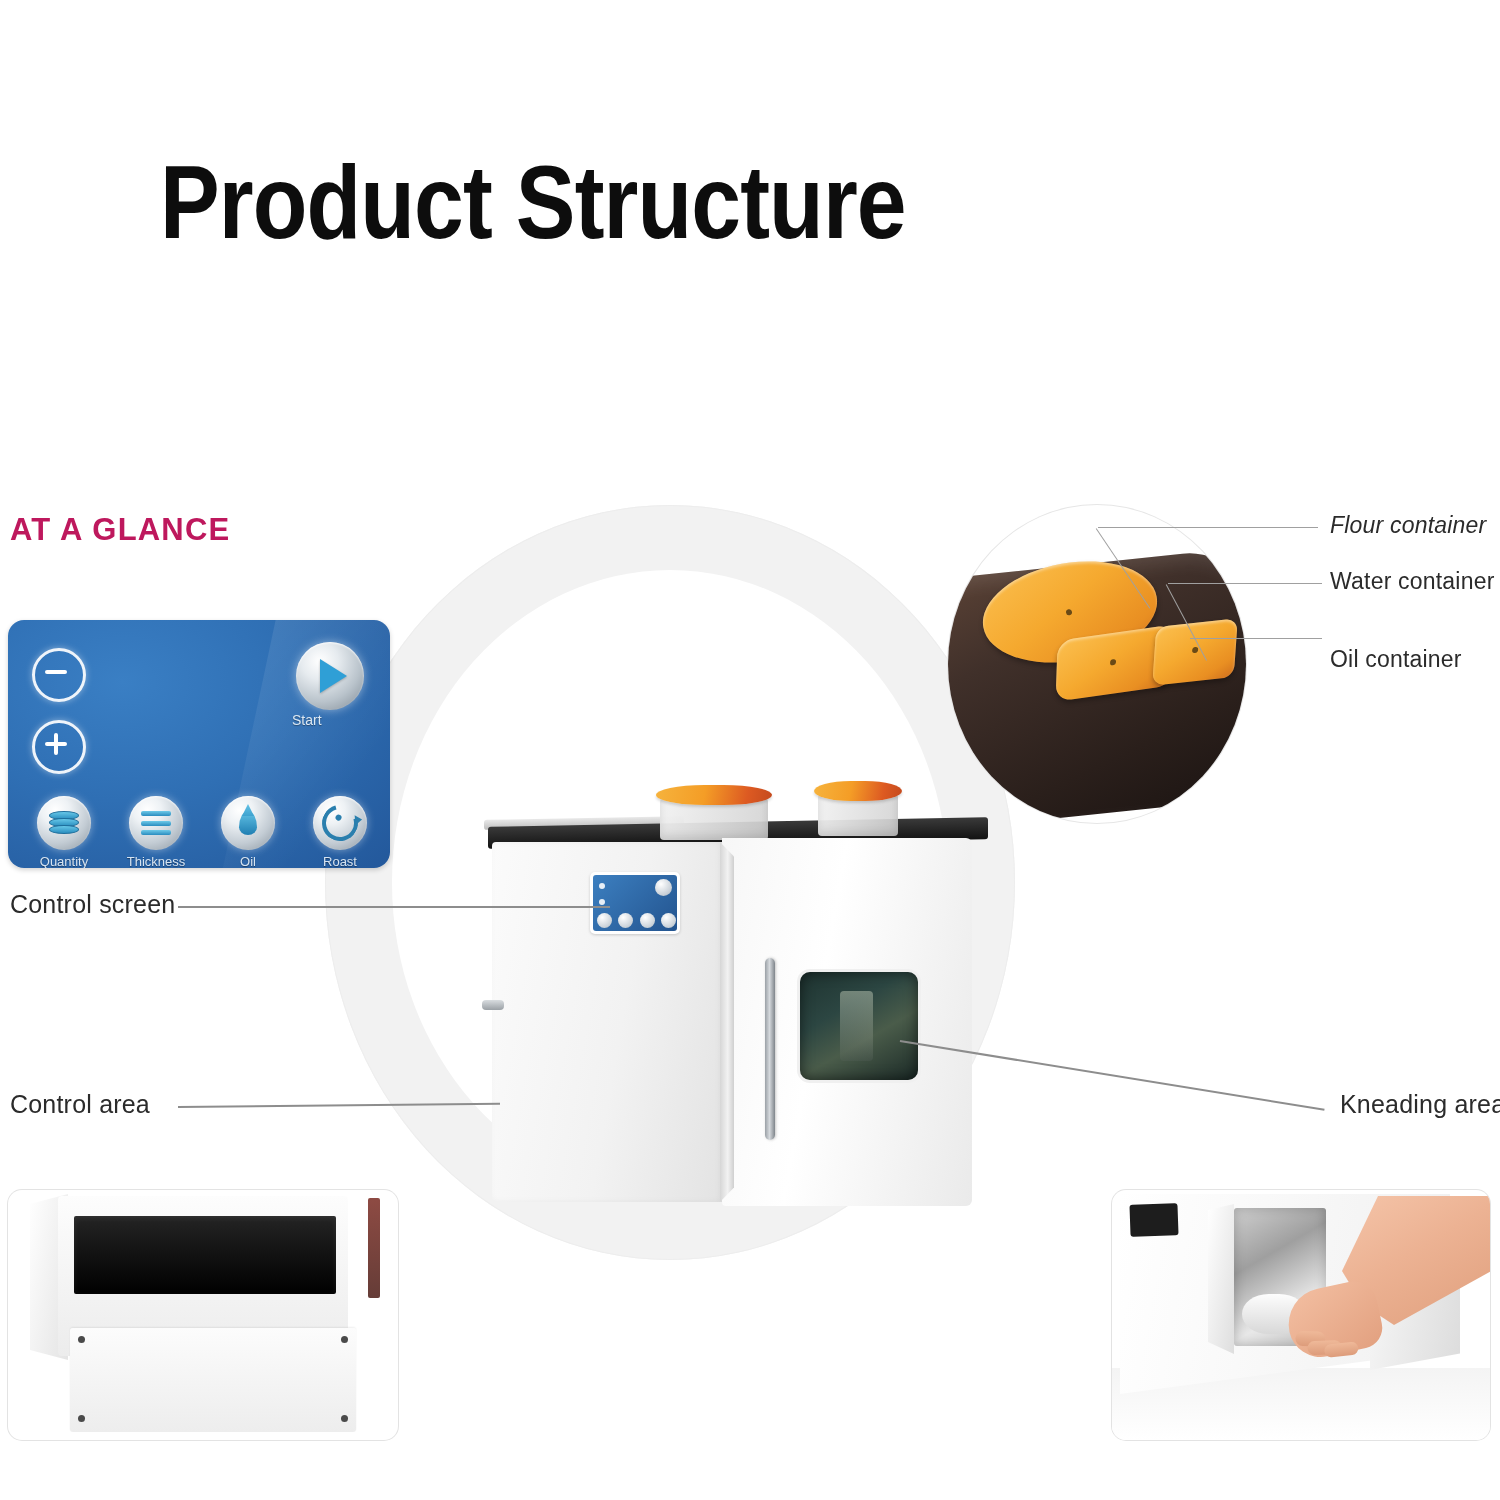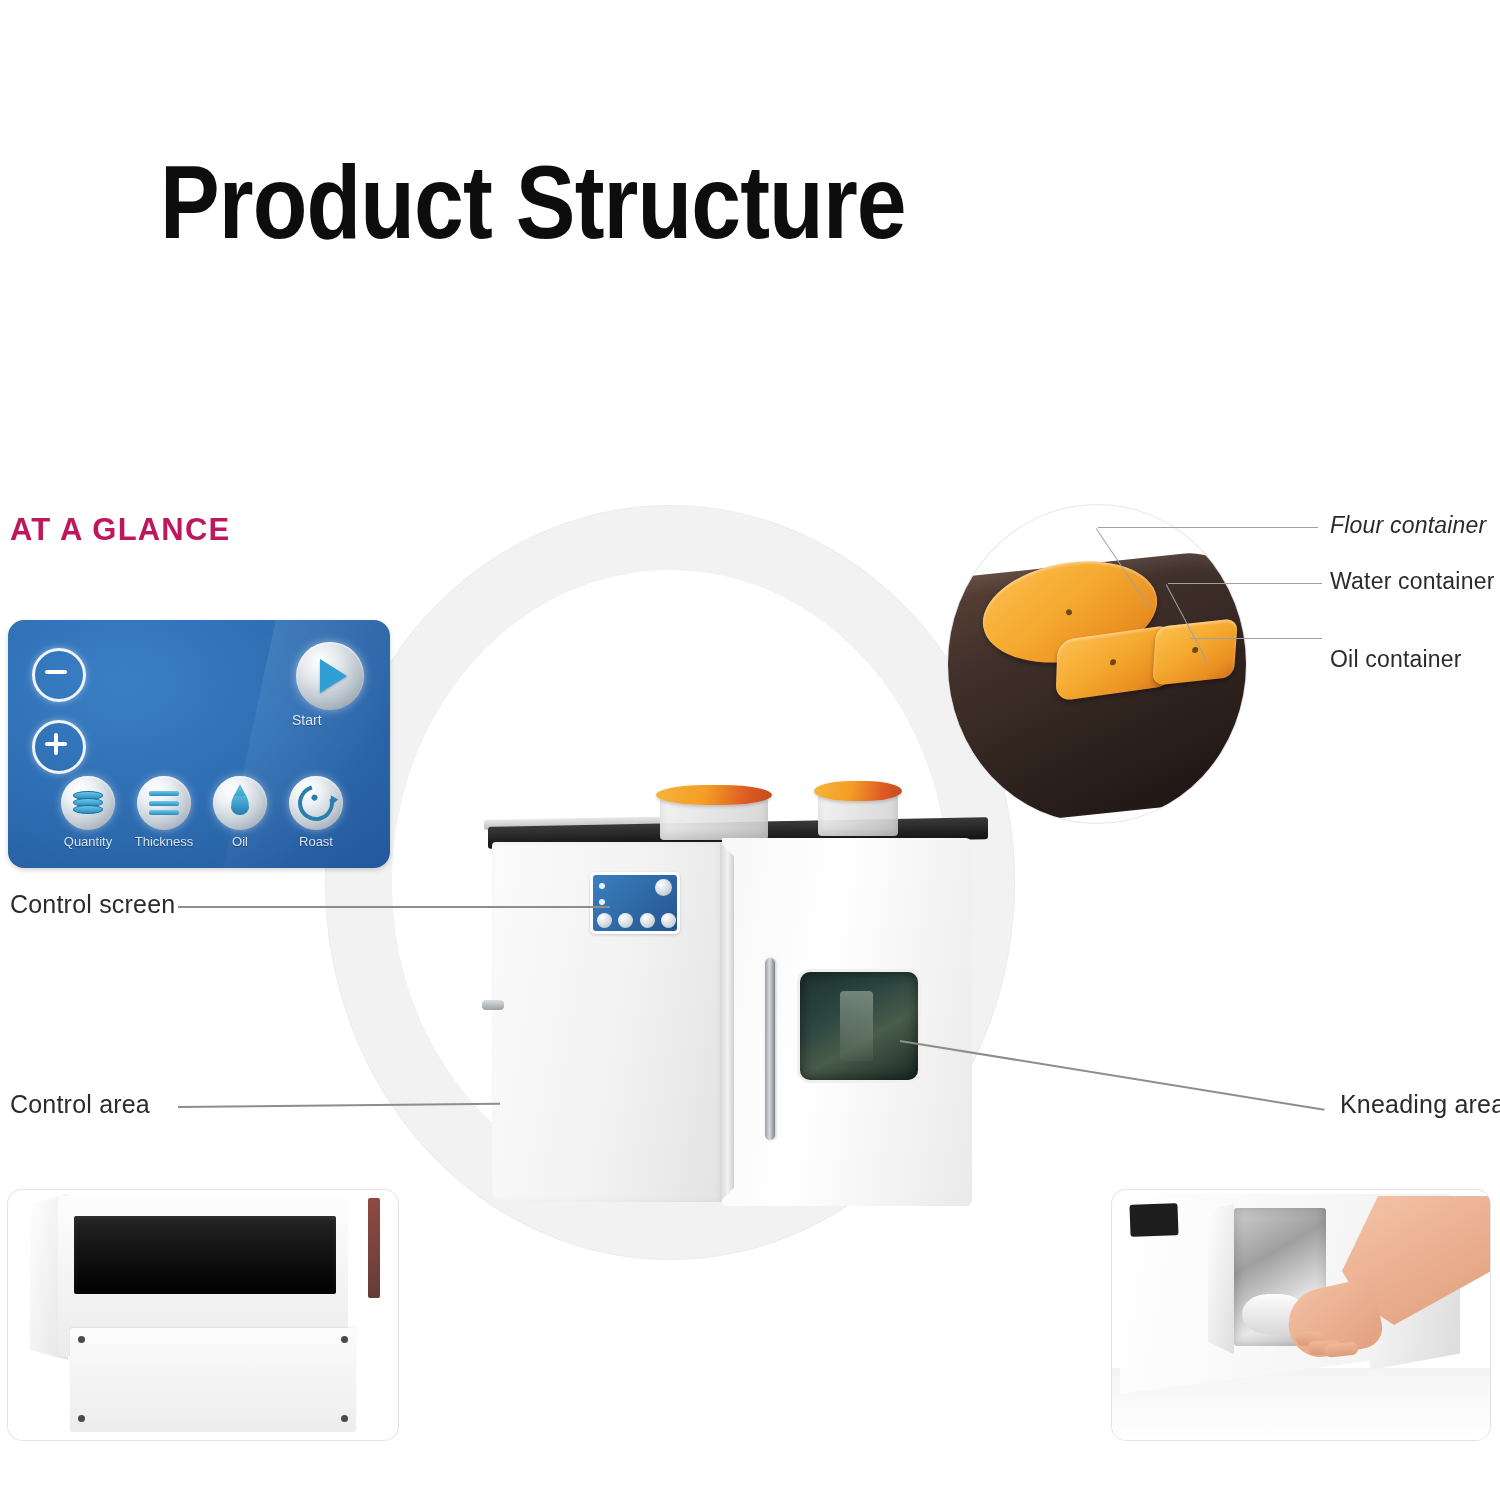--- a/index.html
+++ b/index.html
@@ -136,24 +136,24 @@
     width: 78px;
     text-align: left;
     font-size: 14px;
     color: #dce8f3;
     text-shadow: 0 1px 1px rgba(0,0,0,0.35);
   }
 
   .fn-group {
     position: absolute;
     left: 18px;
-    top: 156px;
+    top: 176px;
     width: 352px;
     display: flex;
-    justify-content: center;
+    justify-content: space-between;
   }
   .fn-item { width: 76px; text-align: center; }
   .fn-circle {
     width: 54px; height: 54px;
     margin: 0 auto;
     border-radius: 50%;
     background:
       radial-gradient(circle at 34% 26%, #ffffff 0%, #eef2f5 26%, #c3ccd4 62%, #98a3ad 90%, #e2e7eb 100%);
     box-shadow: 0 0 8px rgba(255,255,255,0.42), inset 0 1px 2px rgba(255,255,255,0.85);
     display: flex; align-items: center; justify-content: center;

